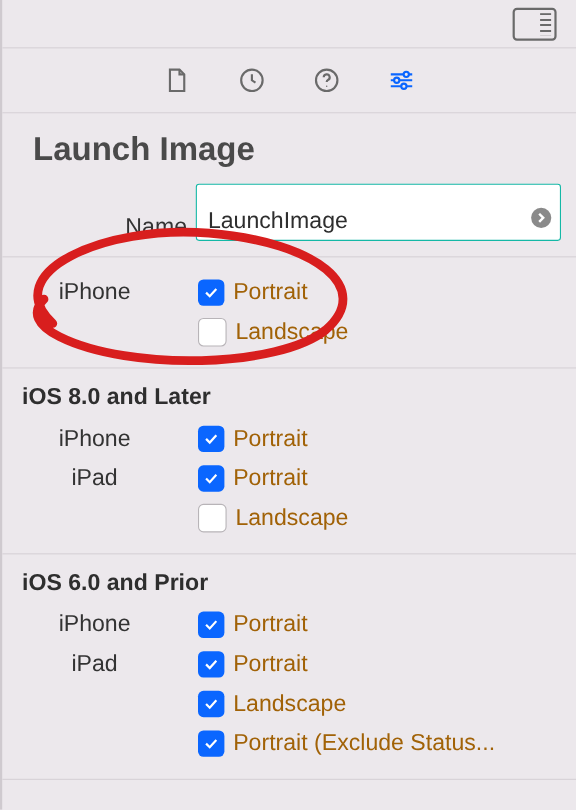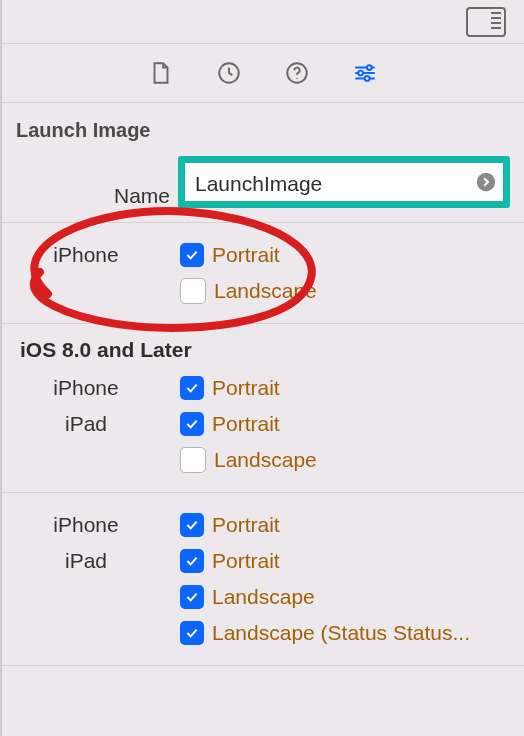--- a/index.html
+++ b/index.html
@@ -42,37 +42,37 @@
     display:flex;
     justify-content:center;
     align-items:center;
     gap:42px;
     border-bottom:1px solid #d6d1d6;
   }
   .tab-icon{width:26px;height:26px;display:flex;align-items:center;justify-content:center;}
   .tab-icon svg{width:26px;height:26px;stroke:#6a6a6a;stroke-width:1.8;fill:none;}
   .tab-icon.active svg{stroke:#0a66ff;}
   .section-title{
-    font-size:20px;font-weight:700;color:#4a4a4a;
-    padding:16px 0 14px 14px;
+    font-size:30px;font-weight:700;color:#4a4a4a;
+    padding:16px 0 14px 28px;
   }
   .name-row{
     display:flex;align-items:center;
     padding:0 14px 14px 0;
     border-bottom:1px solid #d6d1d6;
   }
   .name-label{
     width:168px;text-align:right;padding-right:8px;
     color:#333;
     margin-top:28px;
   }
   .name-field{
     flex:1;display:flex;align-items:center;
-    background:#fff;border:7px solid #14b8a6;border-radius:3px;
-    height:34px;padding:4px 6px 0 8px;
+    background:#fff;border:1px solid #14b8a6;border-radius:3px;
+    height:34px;padding:16px 6px 0 8px;
   }
   .name-input{
     flex:1;border:none;outline:none;font-size:21px;background:transparent;color:#2e2e2e;
     font-family:inherit;
   }
   .go-arrow svg{width:22px;height:22px;fill:#8a8a8a;}
   .group{
     border-bottom:1px solid #d6d1d6;
     padding:14px 0 14px 0;
   }
@@ -191,20 +191,21 @@
         </span>
         <span class="opt-label">Portrait</span>
       </div>
       <div class="check-row">
         <div class="row-label"></div>
         <span class="checkbox unchecked"></span>
         <span class="opt-label">Landscape</span>
       </div>
     </div>
     <div class="group">
+      <div class="group-title">iOS 6.0 and Prior</div>
       <div class="check-row">
         <div class="row-label">iPhone</div>
         <span class="checkbox checked">
           <svg viewBox="0 0 24 24">
             <polyline points="5 12 10 17 19 7"></polyline>
           </svg>
         </span>
         <span class="opt-label">Portrait</span>
       </div>
       <div class="check-row">
@@ -225,21 +226,21 @@
         </span>
         <span class="opt-label">Landscape</span>
       </div>
       <div class="check-row">
         <div class="row-label"></div>
         <span class="checkbox checked">
           <svg viewBox="0 0 24 24">
             <polyline points="5 12 10 17 19 7"></polyline>
           </svg>
         </span>
-        <span class="opt-label">Landscape (Status Status...</span>
+        <span class="opt-label">Portrait (Exclude Status...</span>
       </div>
     </div>
   </div>
 
 <div class="ellipse-annotation">
   <svg viewBox="0 0 320 130">
     <path d="M38 92 C -12 46, 84 2, 180 10 C 278 18, 330 60, 286 98 C 244 132, 108 136, 44 104 C 24 94, 18 82, 30 70" fill="none" stroke="#d81e1e" stroke-width="8" stroke-linecap="round"></path>
   </svg>
 </div>
 

